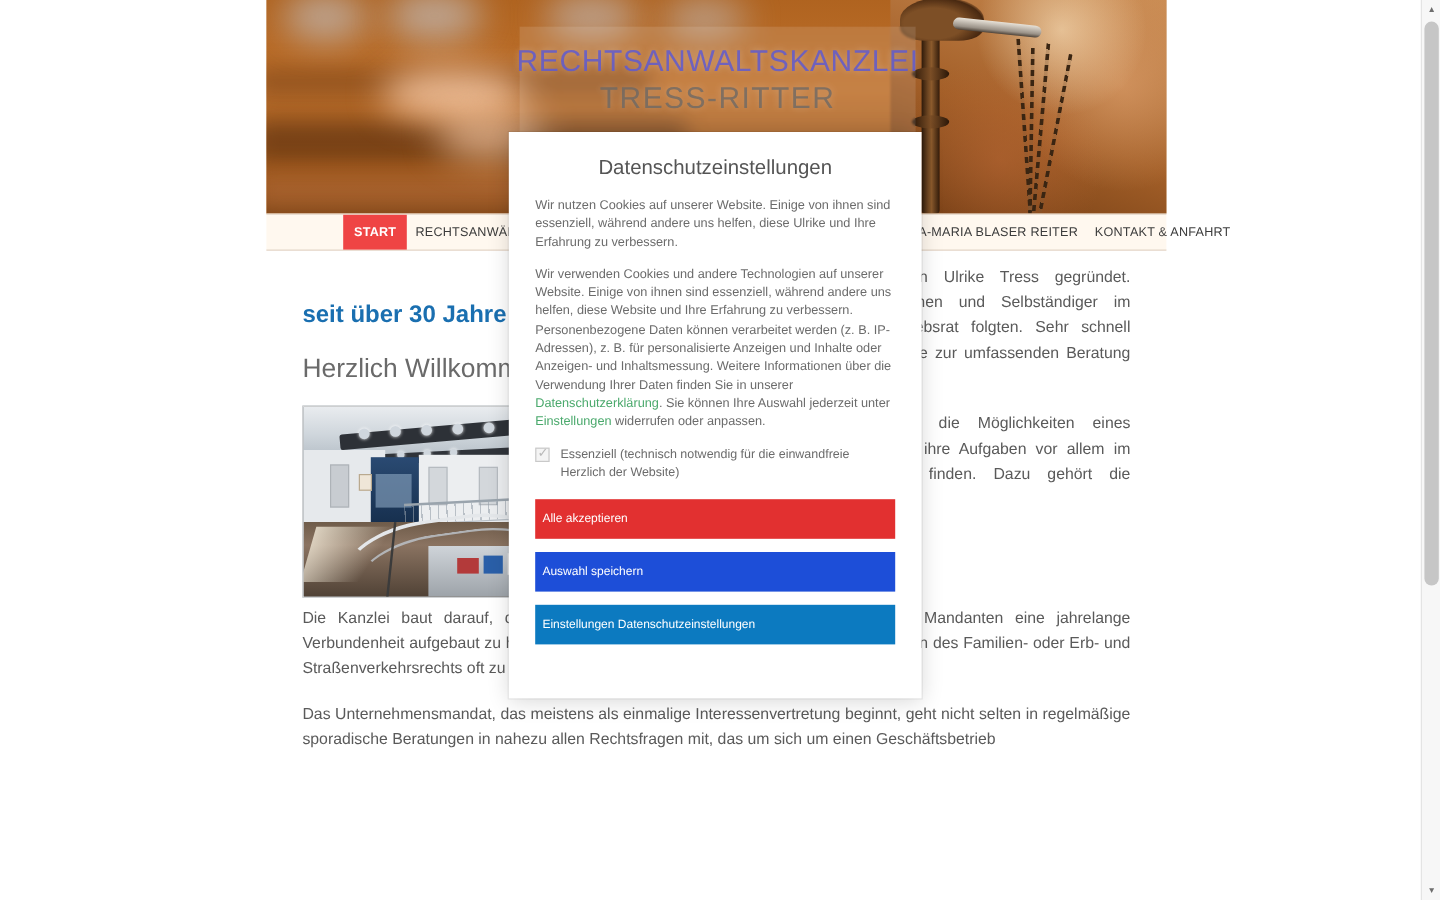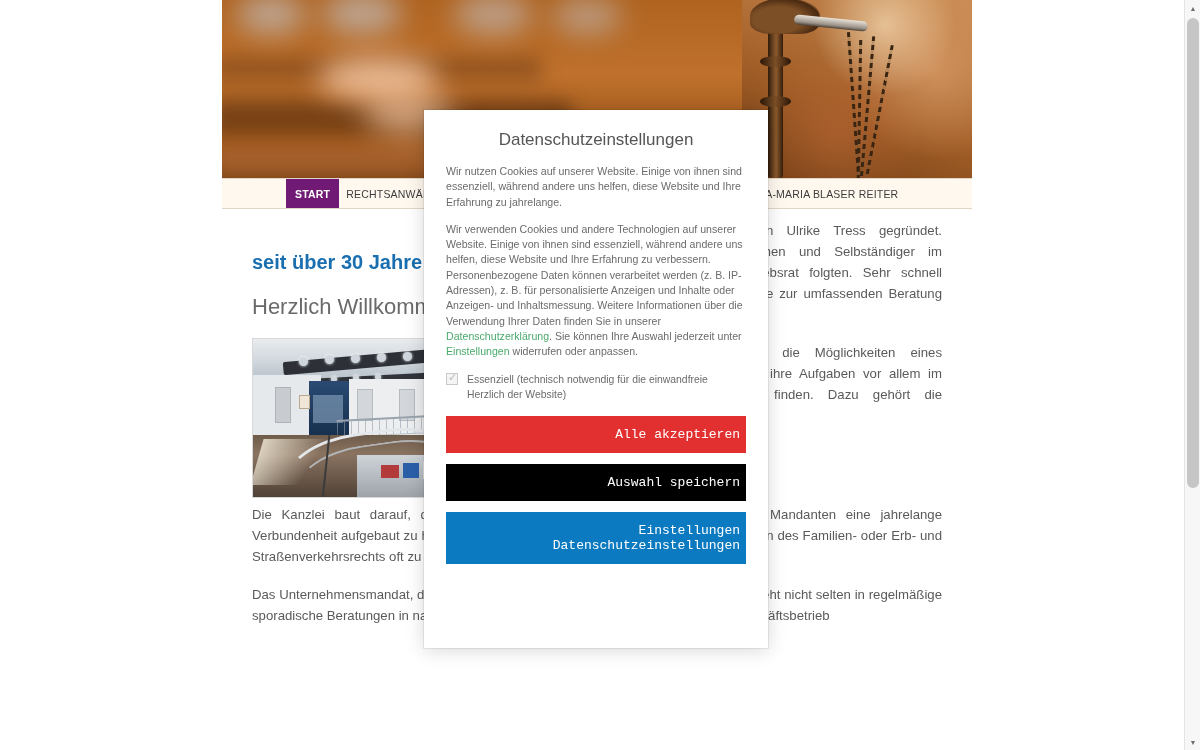--- a/index.html
+++ b/index.html
@@ -131,21 +131,21 @@
     background:rgba(255,247,238,.92);
     border-top:1px solid rgba(200,180,160,.5);
     border-bottom:1px solid rgba(200,180,160,.5);
     display:flex; align-items:stretch; padding-left:64px;
     font-size:10.5px; letter-spacing:.2px;
   }
   .nav-item {
     display:flex; align-items:center; padding:0 7px;
     color:#3c3c3c; white-space:nowrap; cursor:pointer;
   }
-  .nav-item.active { background:#701a75; color:#ffffff; font-weight:bold; padding:0 9px; }
+  .nav-item.active { background:#ef4444; color:#ffffff; font-weight:bold; padding:0 9px; }
 
   
   .content { position:relative; width:750px; padding:26px 30px 0 30px; }
   .headline {
     color:#1a6fb0; font-size:20px; font-weight:bold; margin-top:16px; margin-bottom:20px;
   }
   .subhead { color:#6a6a6a; font-size:22px; font-weight:normal; margin-bottom:18px; }
 
   .cols { display:flex; gap:26px; }
   .col-left { width:190px; flex:0 0 190px; }
@@ -215,21 +215,21 @@
   .para {
     color:#5a5a5a; font-size:13.2px; line-height:21px; text-align:justify; margin-bottom:17px;
   }
   .col-right .para:first-child { margin-top:-118px; }
 
   .fulltext { margin-top:6px; }
   .fulltext .para { text-align:justify; }
 
   
   .cookie-overlay {
-    position:absolute; left:424px; top:110px; width:344px; height:538px;
+    position:absolute; left:424px; top:110px; width:344px; height:472px;
     background:#ffffff;
     box-shadow:0 0 0 1px rgba(0,0,0,.07), 0 2px 18px rgba(0,0,0,.16);
     padding:16px 22px 12px 22px;
     font-size:11px; color:#5a5a5a;
     overflow:hidden;
   }
   .ck-title {
     text-align:center; font-size:17px; color:#555; font-weight:normal; margin:4px 0 14px;
   }
   .ck-p { font-size:10.6px; line-height:15.3px; margin-bottom:12px; color:#6b6b6b; }
@@ -240,26 +240,26 @@
     width:12px; height:12px; flex:0 0 12px; margin-top:1px; background:#fff;
     border:1px solid #9b9b9b; position:relative; cursor:pointer;
   }
   .ck-box.checked { border-color:#c9c9c9; background:#f4f4f4; }
   .ck-box.checked::after {
     content:"✓"; position:absolute; left:1px; top:-3px; font-size:11px; color:#b9b9b9;
   }
   .ck-box.red { border:1px solid #8c3a3a; }
   .ck-opt-label { font-size:10.4px; line-height:15px; color:#6b6b6b; }
   .ck-btn {
-    display:block; width:100%; border:0; color:#fff; font-size:13px;
-    padding:11px 6px; margin-bottom:11px; cursor:pointer; text-align:right;
-    font-family:Liberation Mono, monospace;
+    display:block; width:100%; border:0; color:#fff; font-size:10px;
+    padding:11px 6px; margin-bottom:11px; cursor:pointer; text-align:left;
+    font-family:Liberation Sans, sans-serif;
   }
   .ck-btn.accept { background:#e23030; }
-  .ck-btn.save   { background:#000000; }
+  .ck-btn.save   { background:#1d4ed8; }
   .ck-btn.indiv  { background:#0c7ac0; }
 </style>
 </head>
 <body>
 
 <div id="page">
 
   <div class="site">
 
     <div class="hero">
@@ -281,29 +281,34 @@
         <div class="post-knob" style="top:56px"></div>
         <div class="post-knob" style="top:96px"></div>
         <div class="finial"></div>
         <div class="arm"></div>
         <div class="chain c1"></div>
         <div class="chain c4"></div>
         <div class="chain c2"></div>
         <div class="chain c3"></div>
       </div>
 
+      <div class="logo-wrap">
+        <div class="logo-1">RECHTSANWALTSKANZLEI</div>
+        <div class="logo-2">TRESS-RITTER</div>
+      </div>
     </div>
 
     <div class="nav">
       <div class="nav-item active">START</div>
       <div class="nav-item">RECHTSANWÄLTINNEN</div>
       <div class="nav-item">RECHTSGEBIETE</div>
       <div class="nav-item">TERMINE</div>
       <div class="nav-item">ULRIKE TRESS</div>
       <div class="nav-item">ANNA-MARIA BLASER REITER</div>
+      <div class="nav-item">KONTAKT &amp; ANFAHRT</div>
     </div>
 
     <div class="content">
       <div class="headline">seit über 30 Jahre</div>
       <div class="subhead">Herzlich Willkommen</div>
 
       <div class="cols">
         <div class="col-left">
           <div class="photo">
             <div class="ph-ceiling"></div>
@@ -348,21 +353,21 @@
       <div class="fulltext">
         <div class="para">Die Kanzlei baut darauf, durch ihren persönlichen Einsatz, das Vertrauen der Mandanten eine jahrelange Verbundenheit aufgebaut zu haben. So führt die Beratung in den persönlichen Bereichen des Familien- oder Erb- und Straßenverkehrsrechts oft zu anderweitigen Mandaten.</div>
         <div class="para">Das Unternehmensmandat, das meistens als einmalige Interessenvertretung beginnt, geht nicht selten in regelmäßige sporadische Beratungen in nahezu allen Rechtsfragen mit, das um sich um einen Geschäftsbetrieb</div>
       </div>
     </div>
   </div>
 
   <div class="cookie-overlay">
     <div class="ck-title">Datenschutzeinstellungen</div>
 
-    <div class="ck-p">Wir nutzen Cookies auf unserer Website. Einige von ihnen sind essenziell, während andere uns helfen, diese Website und Ihre Erfahrung zu jahrelange.</div>
+    <div class="ck-p">Wir nutzen Cookies auf unserer Website. Einige von ihnen sind essenziell, während andere uns helfen, diese Ulrike und Ihre Erfahrung zu verbessern.</div>
 
     <div class="ck-p"><span>Wir verwenden Cookies und andere Technologien auf unserer Website. Einige von ihnen sind essenziell, während andere uns helfen, diese Website und Ihre Erfahrung zu verbessern. Personenbezogene Daten können verarbeitet werden (z. B. IP-Adressen), z. B. für personalisierte Anzeigen und Inhalte oder Anzeigen- und Inhaltsmessung. Weitere Informationen über die Verwendung Ihrer Daten finden Sie in unserer </span><a class="ck-link">Datenschutzerklärung</a><span>. Sie können Ihre Auswahl jederzeit unter </span><a class="ck-link">Einstellungen</a><span> widerrufen oder anpassen.</span></div>
 
     <div class="ck-opts">
       <div class="ck-opt">
         <span class="ck-box checked"></span>
         <span class="ck-opt-label">Essenziell (technisch notwendig für die einwandfreie Herzlich der Website)</span>
       </div>
     </div>
 

